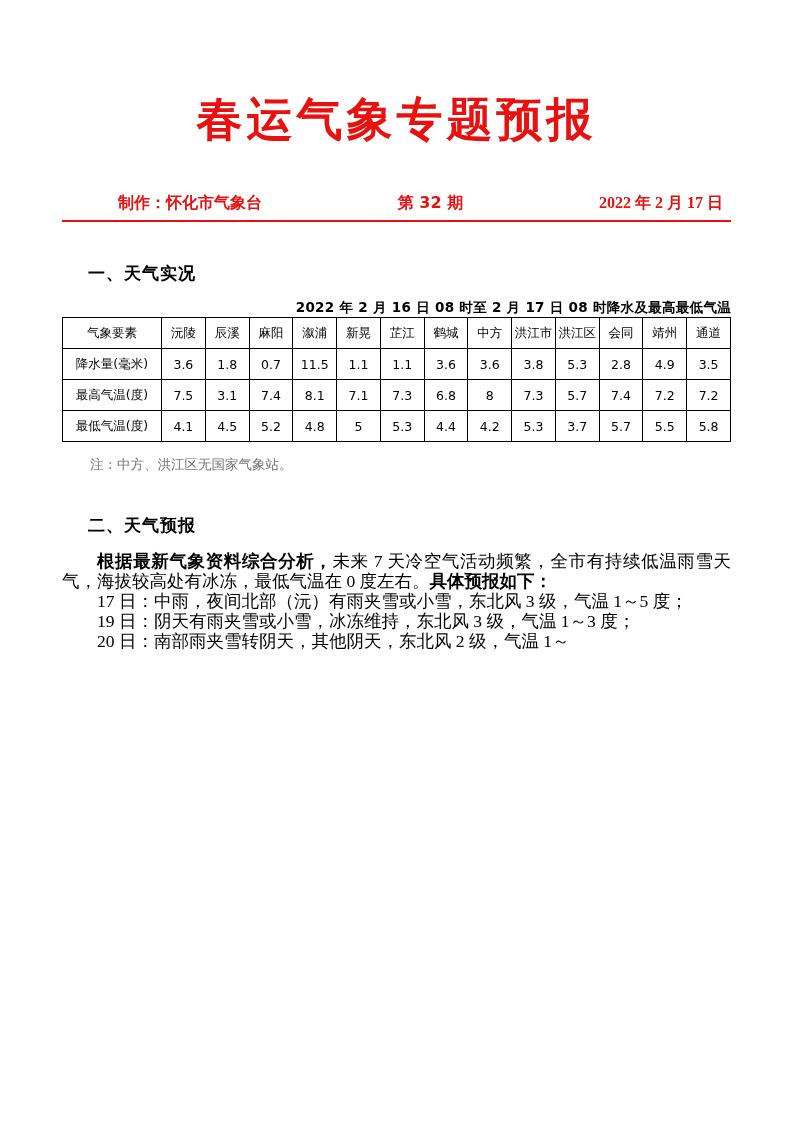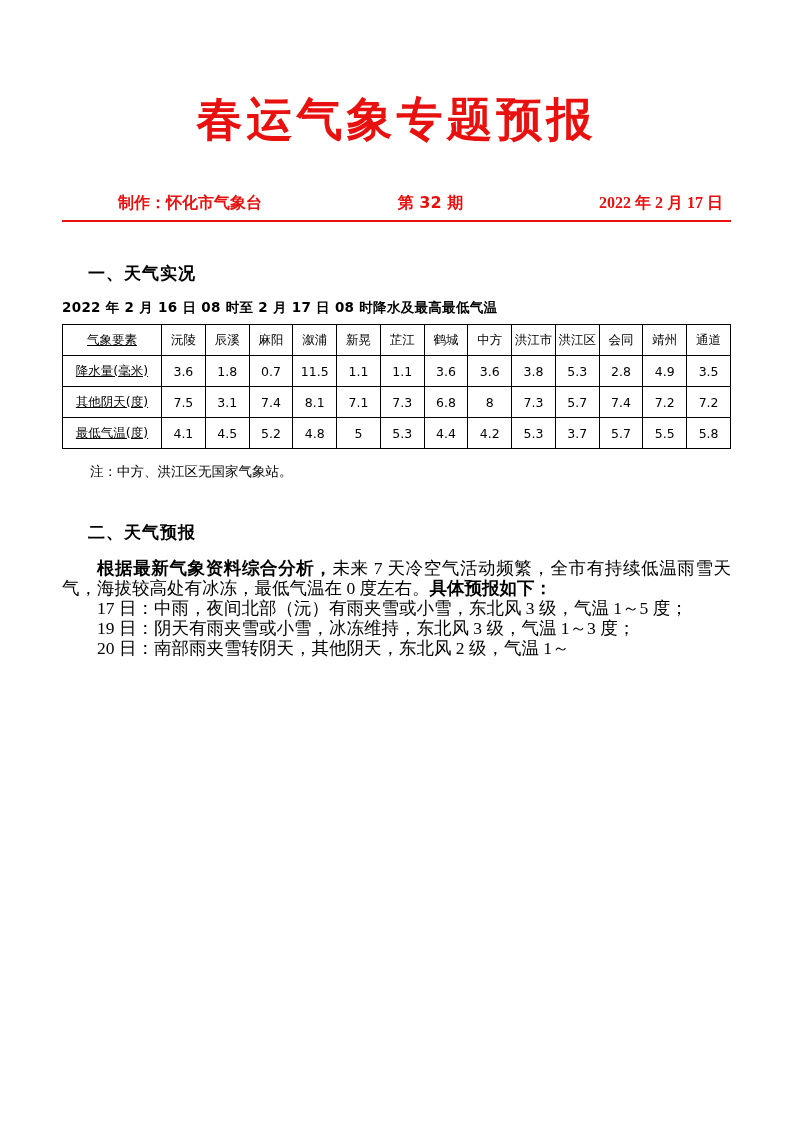--- a/index.html
+++ b/index.html
@@ -56,55 +56,53 @@
   .section-title {
     font-family: Liberation Mono, monospace;
     font-weight: bold;
     font-size: 17px;
     margin-top: 40px;
     margin-bottom: 14px;
     padding-left: 26px;
     letter-spacing: 1px;
   }
   .table-caption {
-    text-align: left;
+    text-align: right;
     font-family: "DejaVu Sans", "Liberation Sans", sans-serif;
     font-weight: bold;
     font-size: 13.5px;
-    margin-bottom: 7px;
     letter-spacing: 0.3px;
   }
   table.wx {
     border-collapse: collapse;
     width: 100%;
     table-layout: fixed;
   }
   table.wx td {
     border: 1px solid #000;
     text-align: center;
     font-size: 12.5px;
     height: 30px;
     font-family: "DejaVu Sans", "Liberation Sans", sans-serif;
     padding: 0 1px;
     overflow: hidden;
     white-space: nowrap;
   }
   table.wx td.rowhead {
     width: 96px;
     font-size: 12.5px;
-    text-decoration: underline;
   }
   table.wx tr.head td {
     font-size: 12.5px;
   }
   .note {
     font-size: 13.5px;
     margin-top: 14px;
     padding-left: 28px;
-    color: #000000;
+    color: #737373;
   }
   .body-p {
     font-size: 17.5px;
     line-height: 20px;
     text-align: justify;
     margin: 0;
     text-indent: 2em;
   }
   .body-p b {
     font-family: "DejaVu Sans", "Liberation Sans", sans-serif;
@@ -161,21 +159,21 @@
         <td>1.1</td>
         <td>3.6</td>
         <td>3.6</td>
         <td>3.8</td>
         <td>5.3</td>
         <td>2.8</td>
         <td>4.9</td>
         <td>3.5</td>
       </tr>
       <tr>
-        <td class="rowhead">其他阴天(度)</td>
+        <td class="rowhead">最高气温(度)</td>
         <td>7.5</td>
         <td>3.1</td>
         <td>7.4</td>
         <td>8.1</td>
         <td>7.1</td>
         <td>7.3</td>
         <td>6.8</td>
         <td>8</td>
         <td>7.3</td>
         <td>5.7</td>

